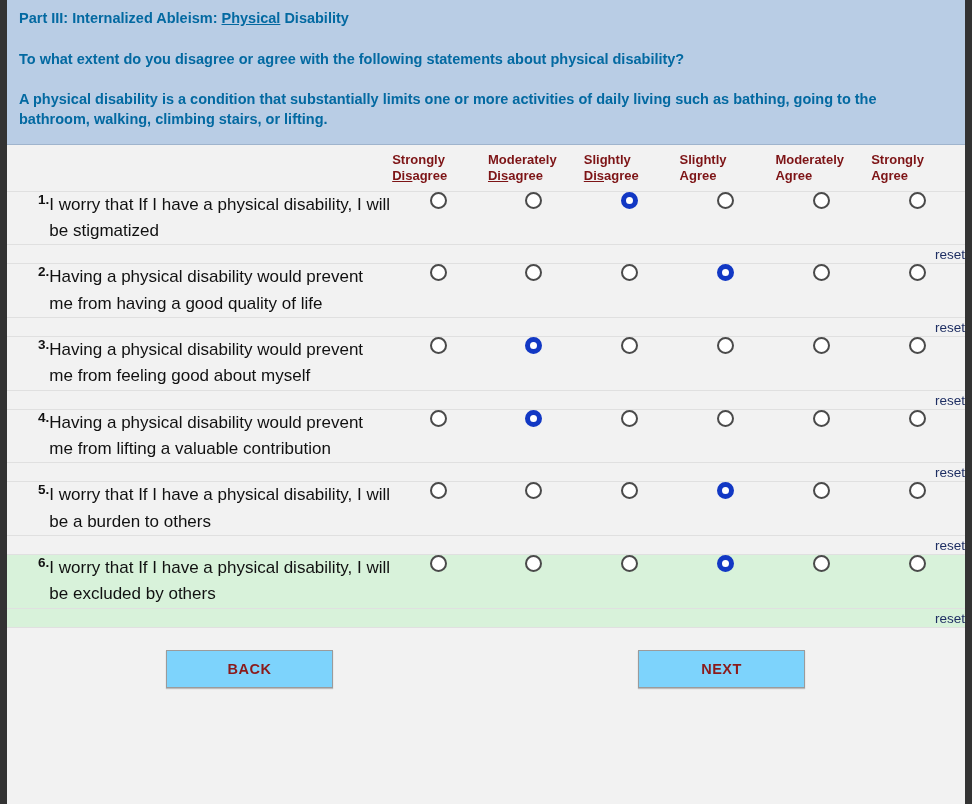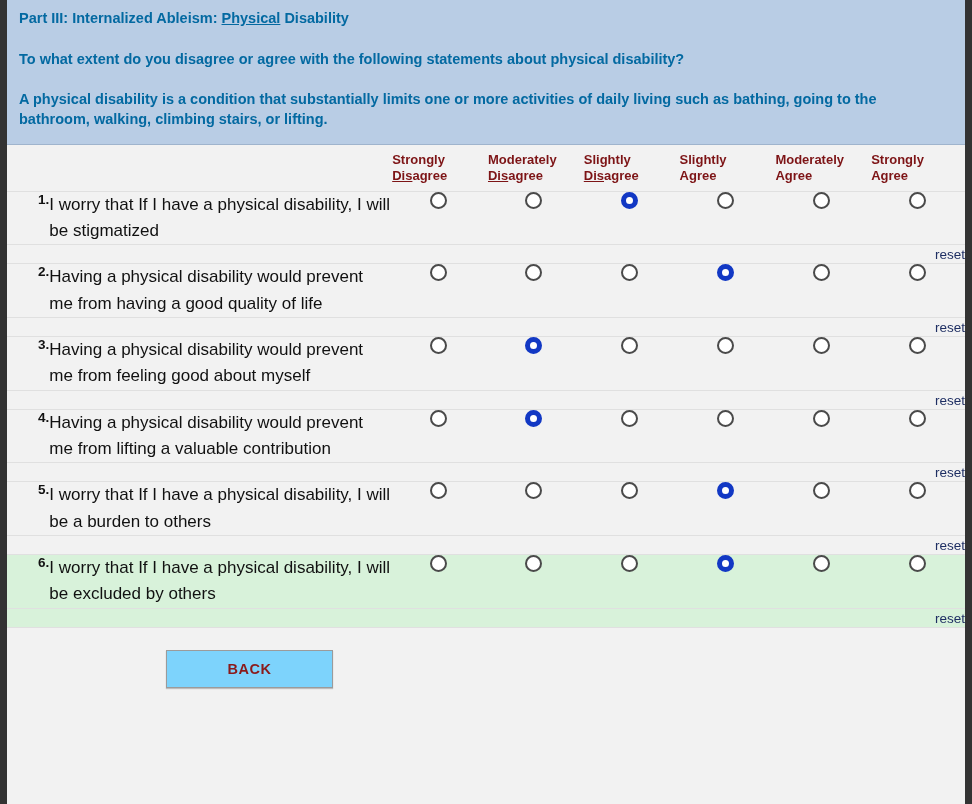--- a/index.html
+++ b/index.html
@@ -259,15 +259,16 @@
           <td class="opt-cell"><span class="radio"></span></td>
         </tr>
         <tr class="q-row highlight">
           <td class="reset-cell" colspan="8"><span class="reset-link">reset</span></td>
         </tr>
       </tbody>
   </table>
 
   <div class="footer">
     <button class="nav-btn back">BACK</button>
+    <button class="nav-btn next">NEXT</button>
   </div>
 
 </div>
 
 </body></html>

